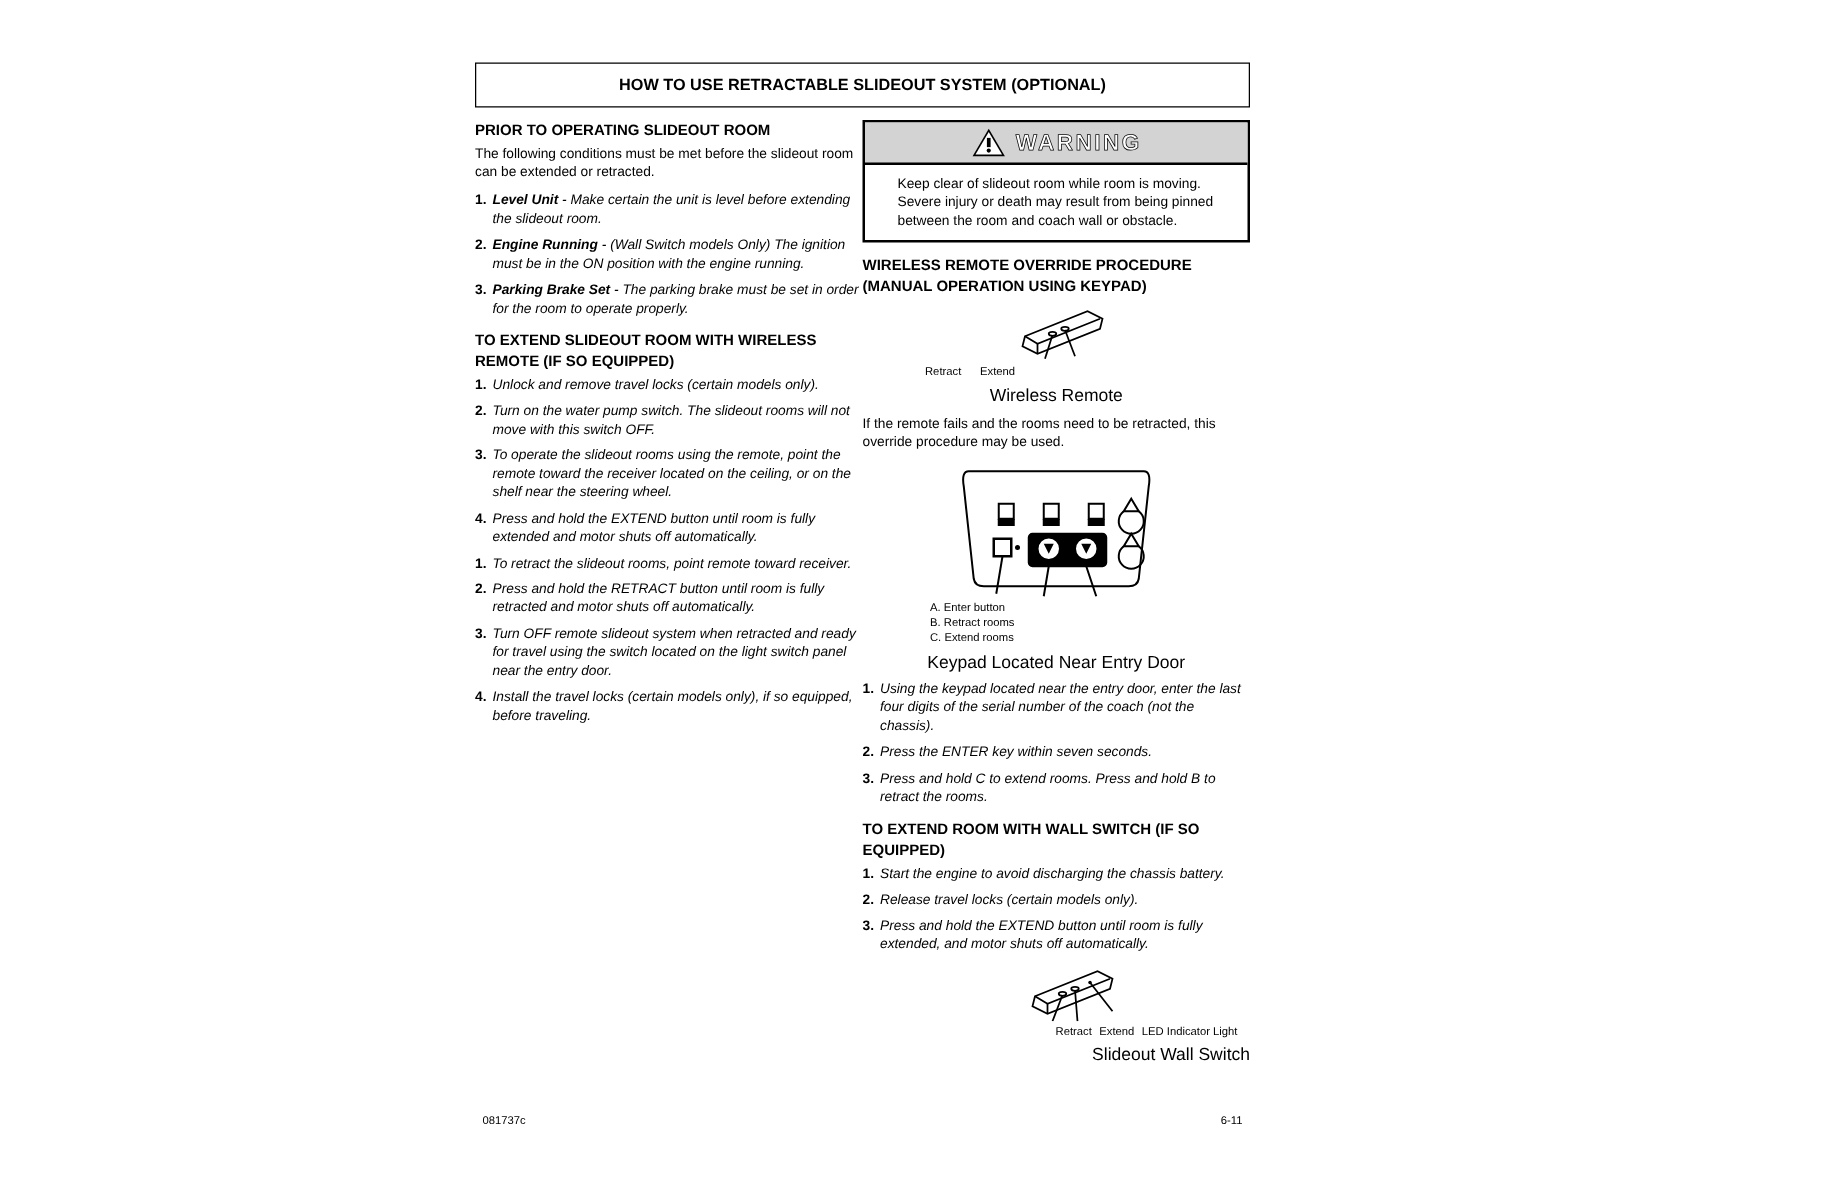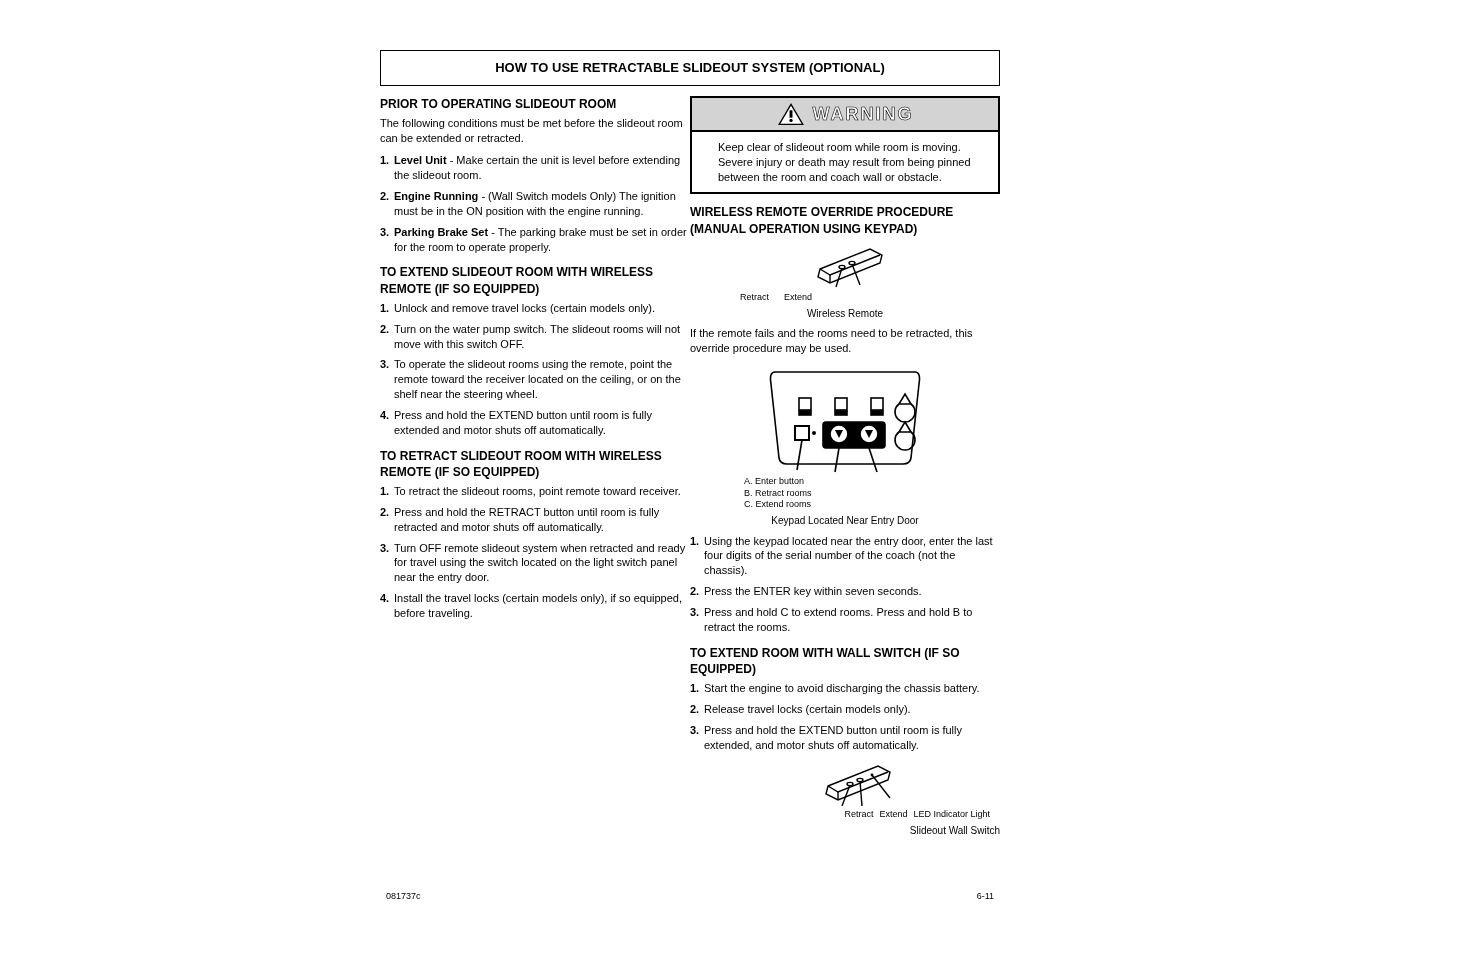--- a/index.html
+++ b/index.html
@@ -39,37 +39,37 @@
   .h-sub {
     font-weight: bold;
     font-size: 12px;
     margin-bottom: 4px;
   }
   .para {
     margin-bottom: 8px;
   }
   .small-note {
     text-align: center;
-    font-size: 10px;
+    font-size: 14px;
     margin: 3px 0 6px;
   }
   .num-list {
     list-style: none;
     counter-reset: item;
   }
   .num-list > li {
     display: flex;
     margin-bottom: 6px;
   }
   .num-list > li .num {
     width: 14px;
     flex-shrink: 0;
     font-weight: bold;
   }
-  .num-list > li .txt { flex: 1; }
+  .num-list > li .txt { flex: 1; font-style: italic; }
   .bold-run { font-weight: bold; }
 
   .warning-box {
     border: 2px solid #000;
     margin-bottom: 10px;
   }
   .warning-header {
     background: #d3d3d3;
     display: flex;
     align-items: flex-start;
@@ -164,21 +164,20 @@
         <li>
             <span class="num">3.</span>
             <span class="txt">To operate the slideout rooms using the remote, point the remote toward the receiver located on the ceiling, or on the shelf near the steering wheel.</span>
           </li>
         <li>
             <span class="num">4.</span>
             <span class="txt">Press and hold the EXTEND button until room is fully extended and motor shuts off automatically.</span>
           </li>
       </ol>
 
-      <div class="h-sub" style="margin-top:10px">TO RETRACT SLIDEOUT ROOM WITH WIRELESS REMOTE (IF SO EQUIPPED)</div>
       <ol class="num-list">
         <li>
             <span class="num">1.</span>
             <span class="txt">To retract the slideout rooms, point remote toward receiver.</span>
           </li>
         <li>
             <span class="num">2.</span>
             <span class="txt">Press and hold the RETRACT button until room is fully retracted and motor shuts off automatically.</span>
           </li>
         <li>

